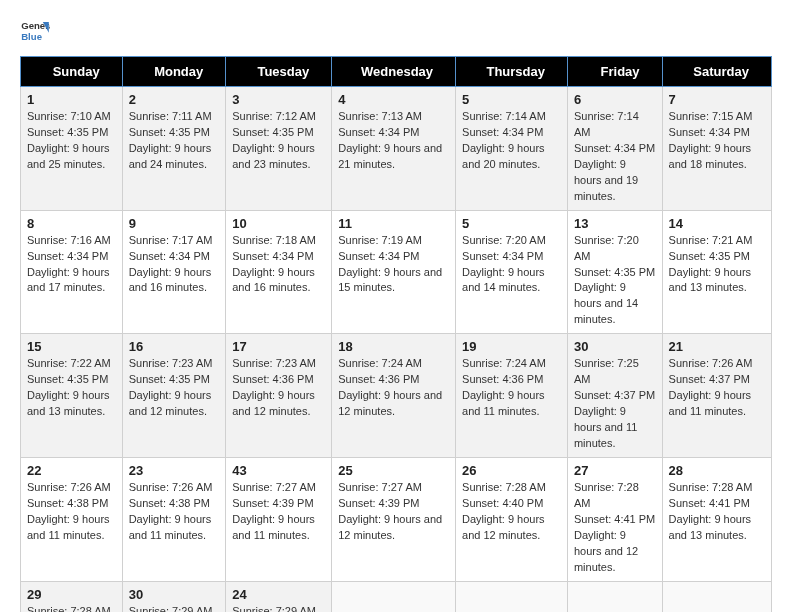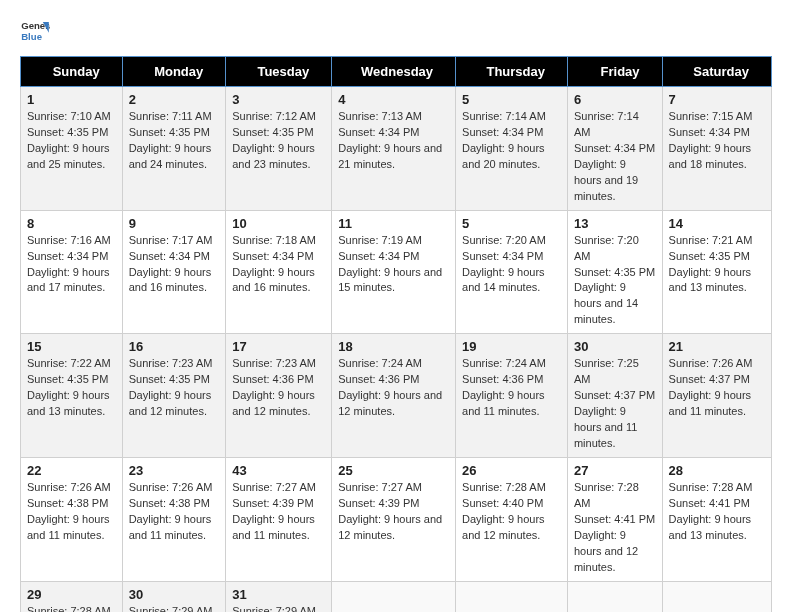--- a/index.html
+++ b/index.html
@@ -190,21 +190,21 @@
         <td><span class="day-num">27</span>
 <span class="day-info">Sunrise: 7:28 AM<br>Sunset: 4:41 PM<br>Daylight: 9 hours and 12 minutes.</span></td>
         <td><span class="day-num">28</span>
 <span class="day-info">Sunrise: 7:28 AM<br>Sunset: 4:41 PM<br>Daylight: 9 hours and 13 minutes.</span></td>
       </tr>
       <tr>
         <td><span class="day-num">29</span>
 <span class="day-info">Sunrise: 7:28 AM<br>Sunset: 4:42 PM<br>Daylight: 9 hours and 13 minutes.</span></td>
         <td><span class="day-num">30</span>
 <span class="day-info">Sunrise: 7:29 AM<br>Sunset: 4:43 PM<br>Daylight: 9 hours and 14 minutes.</span></td>
-        <td><span class="day-num">31</span>
+        <td><span class="day-num">24</span>
 <span class="day-info">Sunrise: 7:29 AM<br>Sunset: 4:44 PM<br>Daylight: 9 hours and 14 minutes.</span></td>
         <td class="empty-cell"></td>
         <td class="empty-cell"></td>
         <td class="empty-cell"></td>
         <td class="empty-cell"></td>
       </tr>
     </tbody>
 </table>
 
 </body></html>

